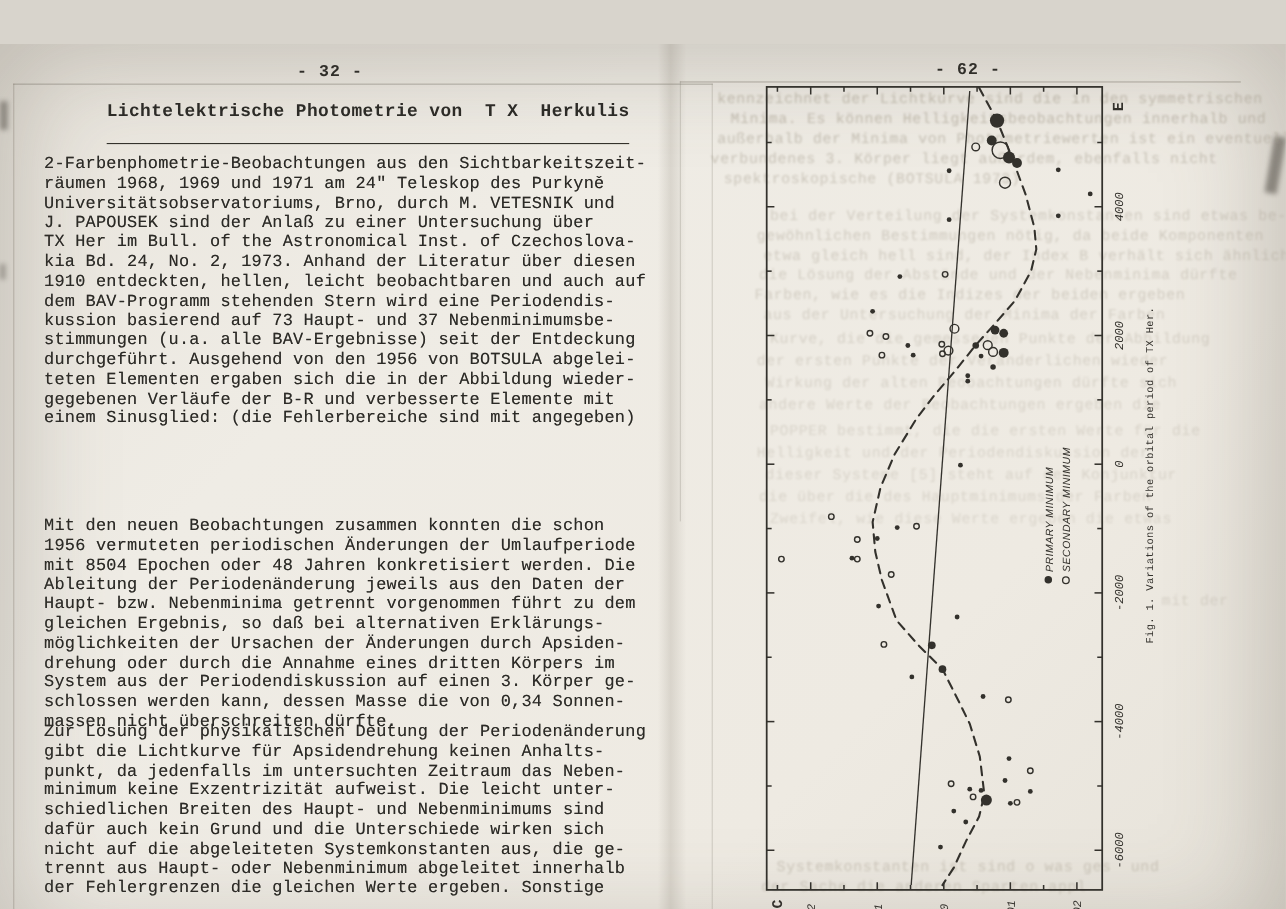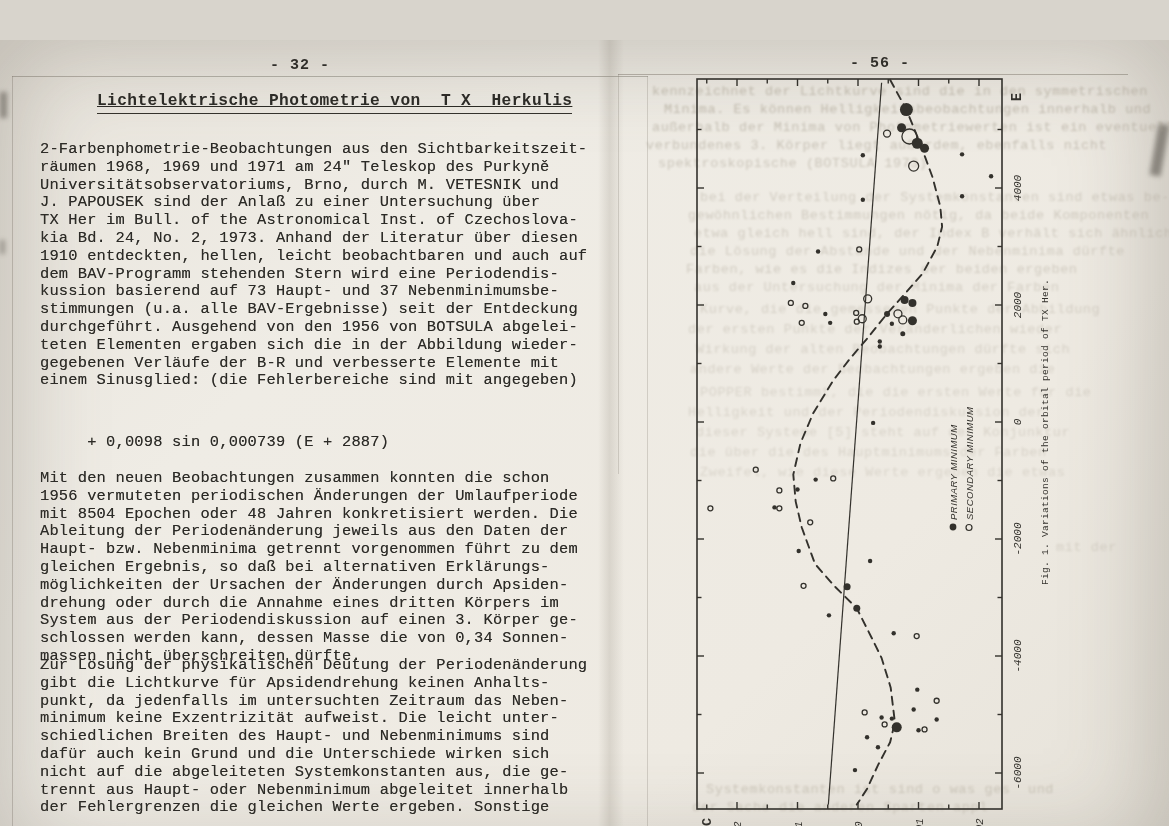--- a/index.html
+++ b/index.html
@@ -8,21 +8,21 @@
     font-family:"Liberation Mono","DejaVu Sans Mono",monospace;color:#2b2a26;margin-top:40px;}
   .canvas::after{content:"";position:absolute;inset:0;pointer-events:none;
     box-shadow:inset 0 0 90px 18px rgba(92,86,74,.28);}
   .page{position:absolute;top:0;bottom:0;}
   .page-left{left:0;width:610px;}
   .page-right{left:610px;width:559px;}
   .gutter{position:absolute;left:598px;top:0;width:26px;height:826px;
     background:linear-gradient(90deg,rgba(120,112,98,0) 0%,rgba(120,112,98,.18) 45%,rgba(120,112,98,0) 100%);}
   .pageno{position:absolute;font-size:15px;font-weight:bold;letter-spacing:1px;white-space:pre;}
   .title{position:absolute;left:97px;top:52px;font-size:16.2px;font-weight:bold;white-space:pre;
-    letter-spacing:.4px;border-bottom:1.6px solid #34322c;padding-bottom:3px;text-decoration:underline;}
+    letter-spacing:.4px;border-bottom:1.6px solid #34322c;padding-bottom:20px;}
   .para{position:absolute;left:40px;white-space:pre;font-size:15.4px;line-height:17.8px;
     letter-spacing:.2px;color:#2b2a26;text-shadow:0 0 .4px rgba(43,42,38,.55);}
   .supd{font-size:10px;vertical-align:6px;letter-spacing:0;}
   .frameline{position:absolute;background:#8b857a;opacity:.55;}
   .ghost-line{position:absolute;white-space:pre;font-size:13.5px;letter-spacing:.6px;
     color:#a59d8e;filter:blur(1.1px);z-index:1;}
   #chart-svg{position:absolute;left:0;top:0;z-index:2;}
   .smudge{position:absolute;background:#4a463f;filter:blur(2.5px);}
 </style>
 </head>
@@ -48,21 +48,20 @@
 kia Bd. 24, No. 2, 1973. Anhand der Literatur über diesen
 1910 entdeckten, hellen, leicht beobachtbaren und auch auf
 dem BAV-Programm stehenden Stern wird eine Periodendis-
 kussion basierend auf 73 Haupt- und 37 Nebenminimumsbe-
 stimmungen (u.a. alle BAV-Ergebnisse) seit der Entdeckung
 durchgeführt. Ausgehend von den 1956 von BOTSULA abgelei-
 teten Elementen ergaben sich die in der Abbildung wieder-
 gegebenen Verläufe der B-R und verbesserte Elemente mit
 einem Sinusglied: (die Fehlerbereiche sind mit angegeben)</div>
 
-    <div class="para" style="top:394px;">     + 0,0098 sin 0,000739 (E + 2887)</div>
 
     <div class="para" style="top:430px;">Mit den neuen Beobachtungen zusammen konnten die schon
 1956 vermuteten periodischen Änderungen der Umlaufperiode
 mit 8504 Epochen oder 48 Jahren konkretisiert werden. Die
 Ableitung der Periodenänderung jeweils aus den Daten der
 Haupt- bzw. Nebenminima getrennt vorgenommen führt zu dem
 gleichen Ergebnis, so daß bei alternativen Erklärungs-
 möglichkeiten der Ursachen der Änderungen durch Apsiden-
 drehung oder durch die Annahme eines dritten Körpers im
 System aus der Periodendiskussion auf einen 3. Körper ge-
@@ -78,21 +77,21 @@
 trennt aus Haupt- oder Nebenminimum abgeleitet innerhalb
 der Fehlergrenzen die gleichen Werte ergeben. Sonstige</div>
 
     <div class="smudge" style="left:0;top:52px;width:7px;height:26px;opacity:.5;"></div>
     <div class="smudge" style="left:0;top:200px;width:5px;height:14px;opacity:.4;"></div>
   </div>
 
   <div class="page page-right">
     <div class="frameline" style="left:8px;top:34px;width:510px;height:1px;"></div>
     <div class="frameline" style="left:8px;top:34px;width:1px;height:400px;opacity:.3;"></div>
-    <div class="pageno" style="left:240px;top:15px;">- 56 -</div>
+    <div class="pageno" style="left:240px;top:15px;">- 62 -</div>
   </div>
 
   <div id="ghost-layer">
       <div class="ghost-line" style="left: 652px; top: 44px; opacity: 0.6;">kennzeichnet der Lichtkurve sind die in den symmetrischen</div>
       <div class="ghost-line" style="left: 664px; top: 62px; opacity: 0.6;">Minima. Es können Helligkeitsbeobachtungen innerhalb und</div>
       <div class="ghost-line" style="left: 652px; top: 80px; opacity: 0.55;">außerhalb der Minima von Photometriewerten ist ein eventuell</div>
       <div class="ghost-line" style="left: 646px; top: 98px; opacity: 0.52;">verbundenes 3. Körper liegt außerdem, ebenfalls nicht</div>
       <div class="ghost-line" style="left: 658px; top: 116px; opacity: 0.48;">spektroskopische (BOTSULA 1973)</div>
       <div class="ghost-line" style="left: 700px; top: 150px; opacity: 0.4;">bei der Verteilung der Systemkonstanten sind etwas be-</div>
       <div class="ghost-line" style="left: 688px; top: 168px; opacity: 0.42;">gewöhnlichen Bestimmungen nötig, da beide Komponenten</div>

